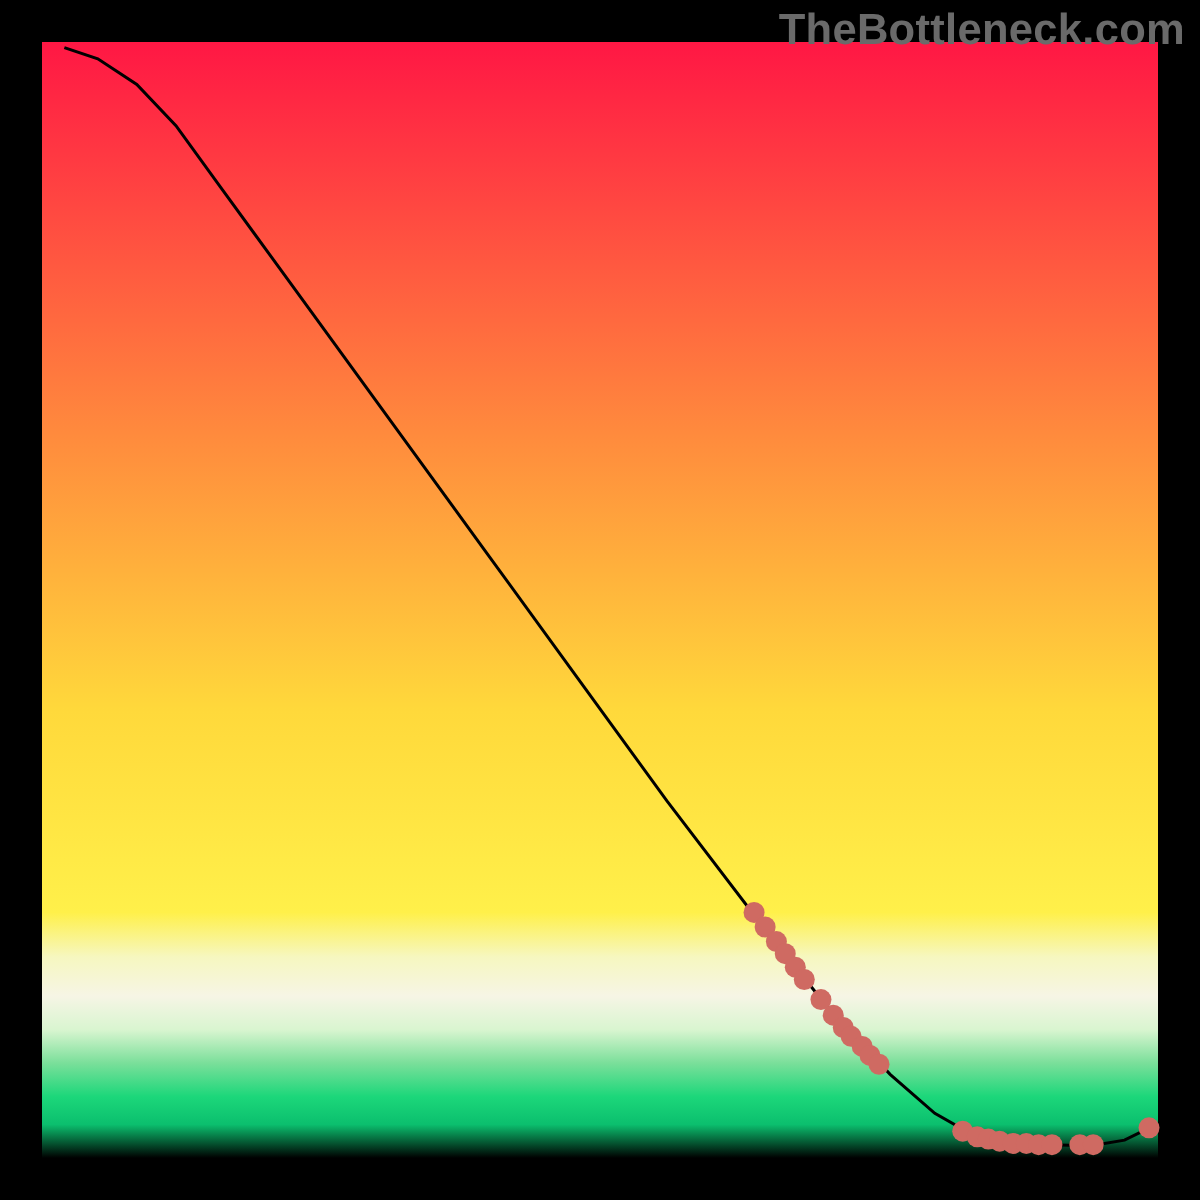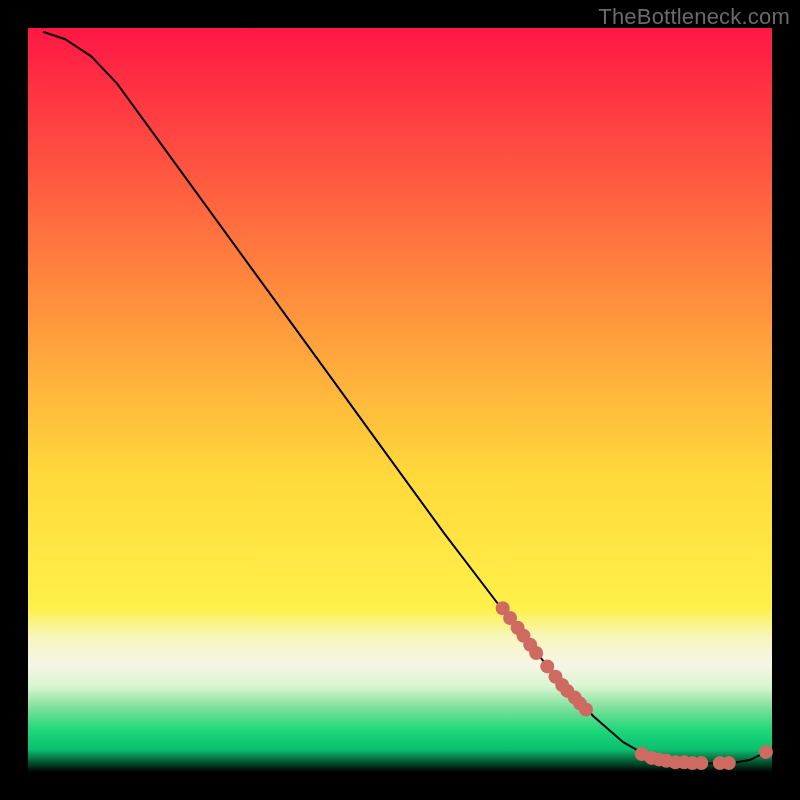--- a/index.html
+++ b/index.html
@@ -8,22 +8,22 @@
     position: relative;
     width: 800px;
     height: 800px;
     background: #000;
   }
   .watermark {
     position: absolute;
     top: 4px;
     right: 10px;
     font-family: Arial, Helvetica, sans-serif;
-    font-size: 22px;
-    font-weight: 400;
+    font-size: 29px;
+    font-weight: 700;
     color: #6a6a6a;
     letter-spacing: 0.2px;
     user-select: none;
   }
   svg { display: block; }
 </style>
 </head>
 <body>
 
 <div class="stage">

